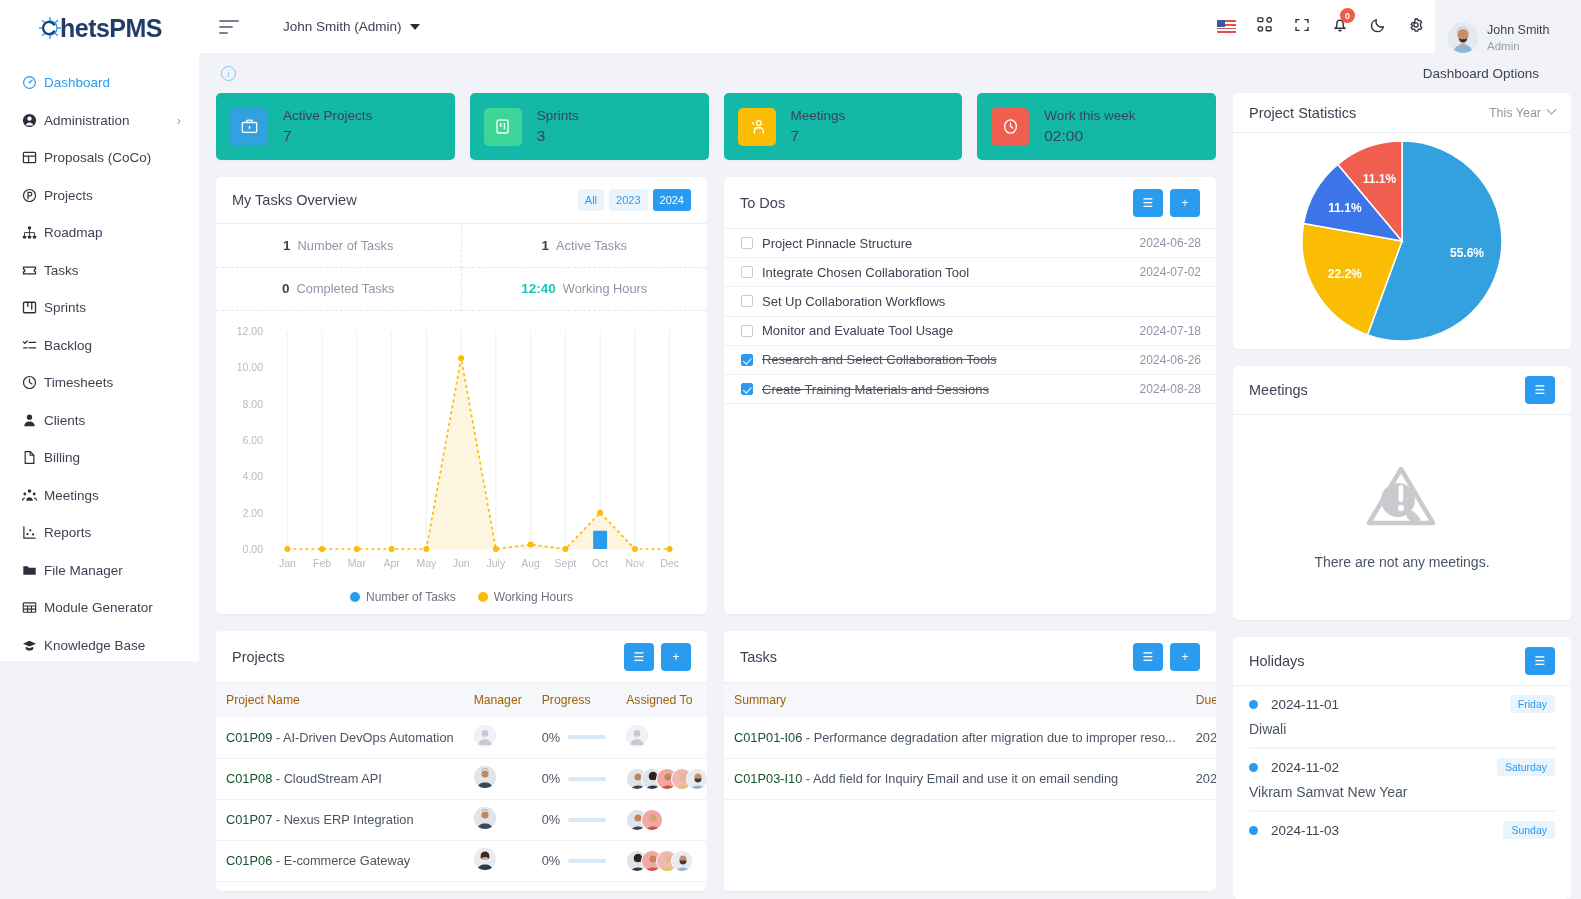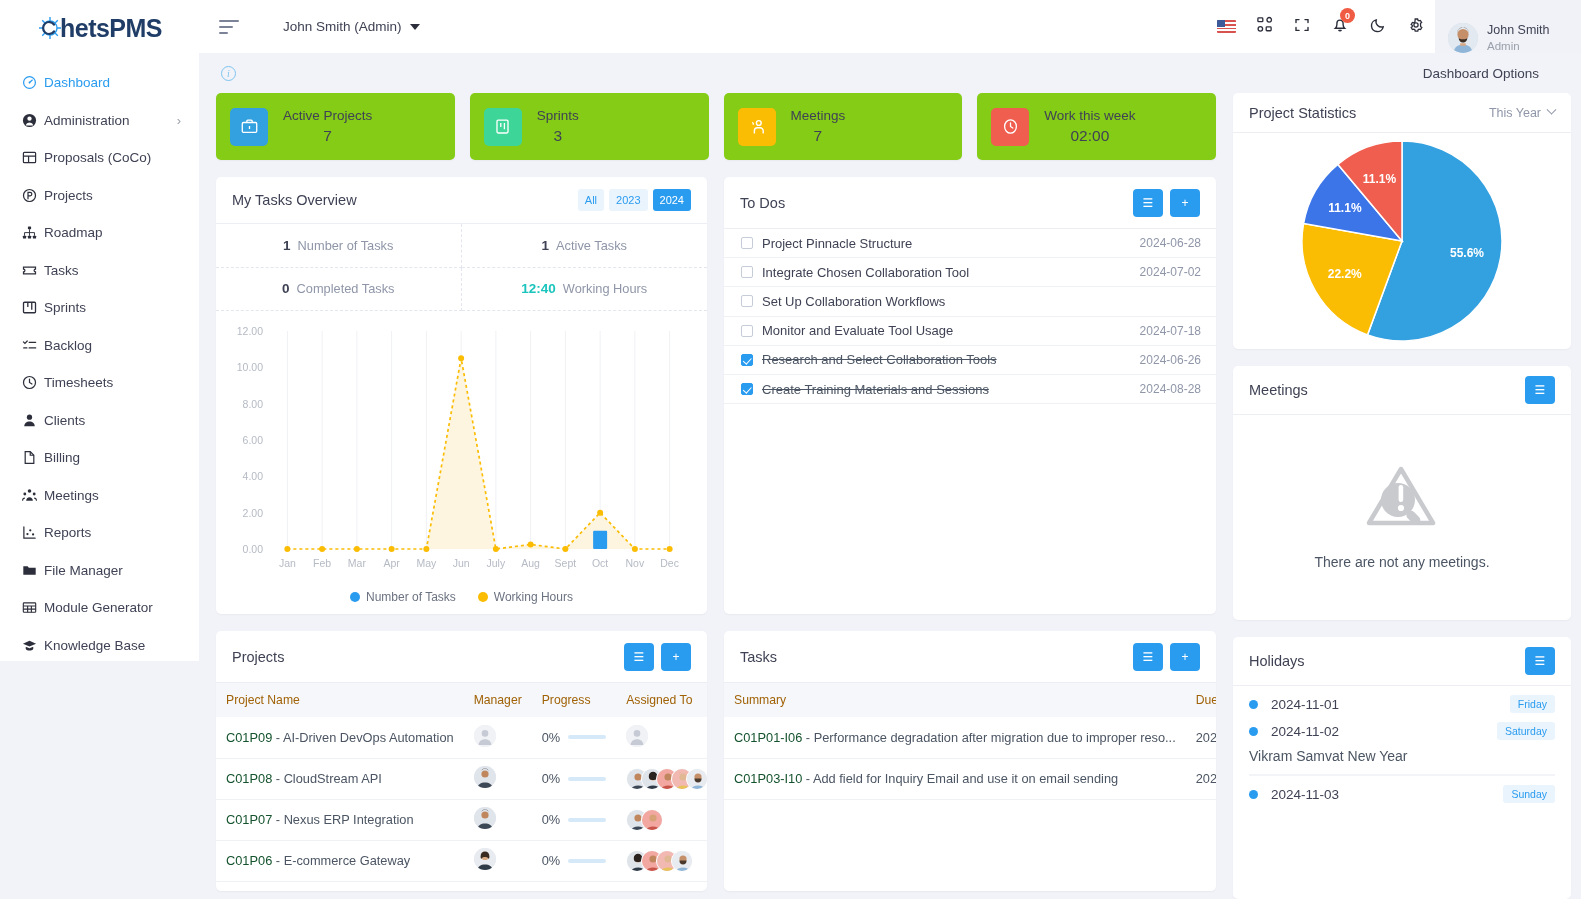--- a/index.html
+++ b/index.html
@@ -83,24 +83,23 @@
   }
   .dash-options { margin-left: auto; font-size: 13.5px; color: #3f4254; cursor: pointer; padding-right: 20px;}
 
   .content { flex: 1; display: flex; gap: 17px; padding: 0 10px 0 17px; overflow: hidden; }
   .col-left { width: 1000px; flex: 0 0 1000px; display: flex; flex-direction: column; gap: 17px; }
   .col-right { flex: 1; display: flex; flex-direction: column; gap: 17px; min-width: 0; }
 
   
   .stats-row { display: flex; gap: 15px; }
   .stat-card {
-    flex: 1; background: #84cc16; border-radius: 5px; height: 67px;
+    flex: 1; background: #14b8a6; border-radius: 5px; height: 67px;
     display: flex; align-items: center; padding: 0 14px; gap: 15px;
     box-shadow: 0 1px 2px rgba(0,0,0,.04);
-    text-align: center;
   }
   .stat-ico {
     width: 38px; height: 38px; border-radius: 5px; display: flex;
     align-items: center; justify-content: center; color: #fff; flex: 0 0 38px;
   }
   .stat-txt .st-label { font-size: 13.5px; color: #3f4254; margin-bottom: 4px; }
   .stat-txt .st-value { font-size: 15.5px; color: #3f4254; }
 
   
   .panel { background: #fff; border-radius: 5px; box-shadow: 0 1px 2px rgba(0,0,0,.04); overflow: hidden; }
@@ -927,20 +926,21 @@
               <button class="pbtn">☰</button>
             </div>
           </div>
           <div>
             <div class="hol-item">
               <div class="hol-top">
                 <span class="hol-dot"></span>
                 <span class="hol-date">2024-11-01</span>
                 <span class="hol-day">Friday</span>
               </div>
+              <div class="hol-name">Diwali</div>
             </div>
             <div class="hol-item">
               <div class="hol-top">
                 <span class="hol-dot"></span>
                 <span class="hol-date">2024-11-02</span>
                 <span class="hol-day">Saturday</span>
               </div>
               <div class="hol-name">Vikram Samvat New Year</div>
             </div>
             <div class="hol-item">

